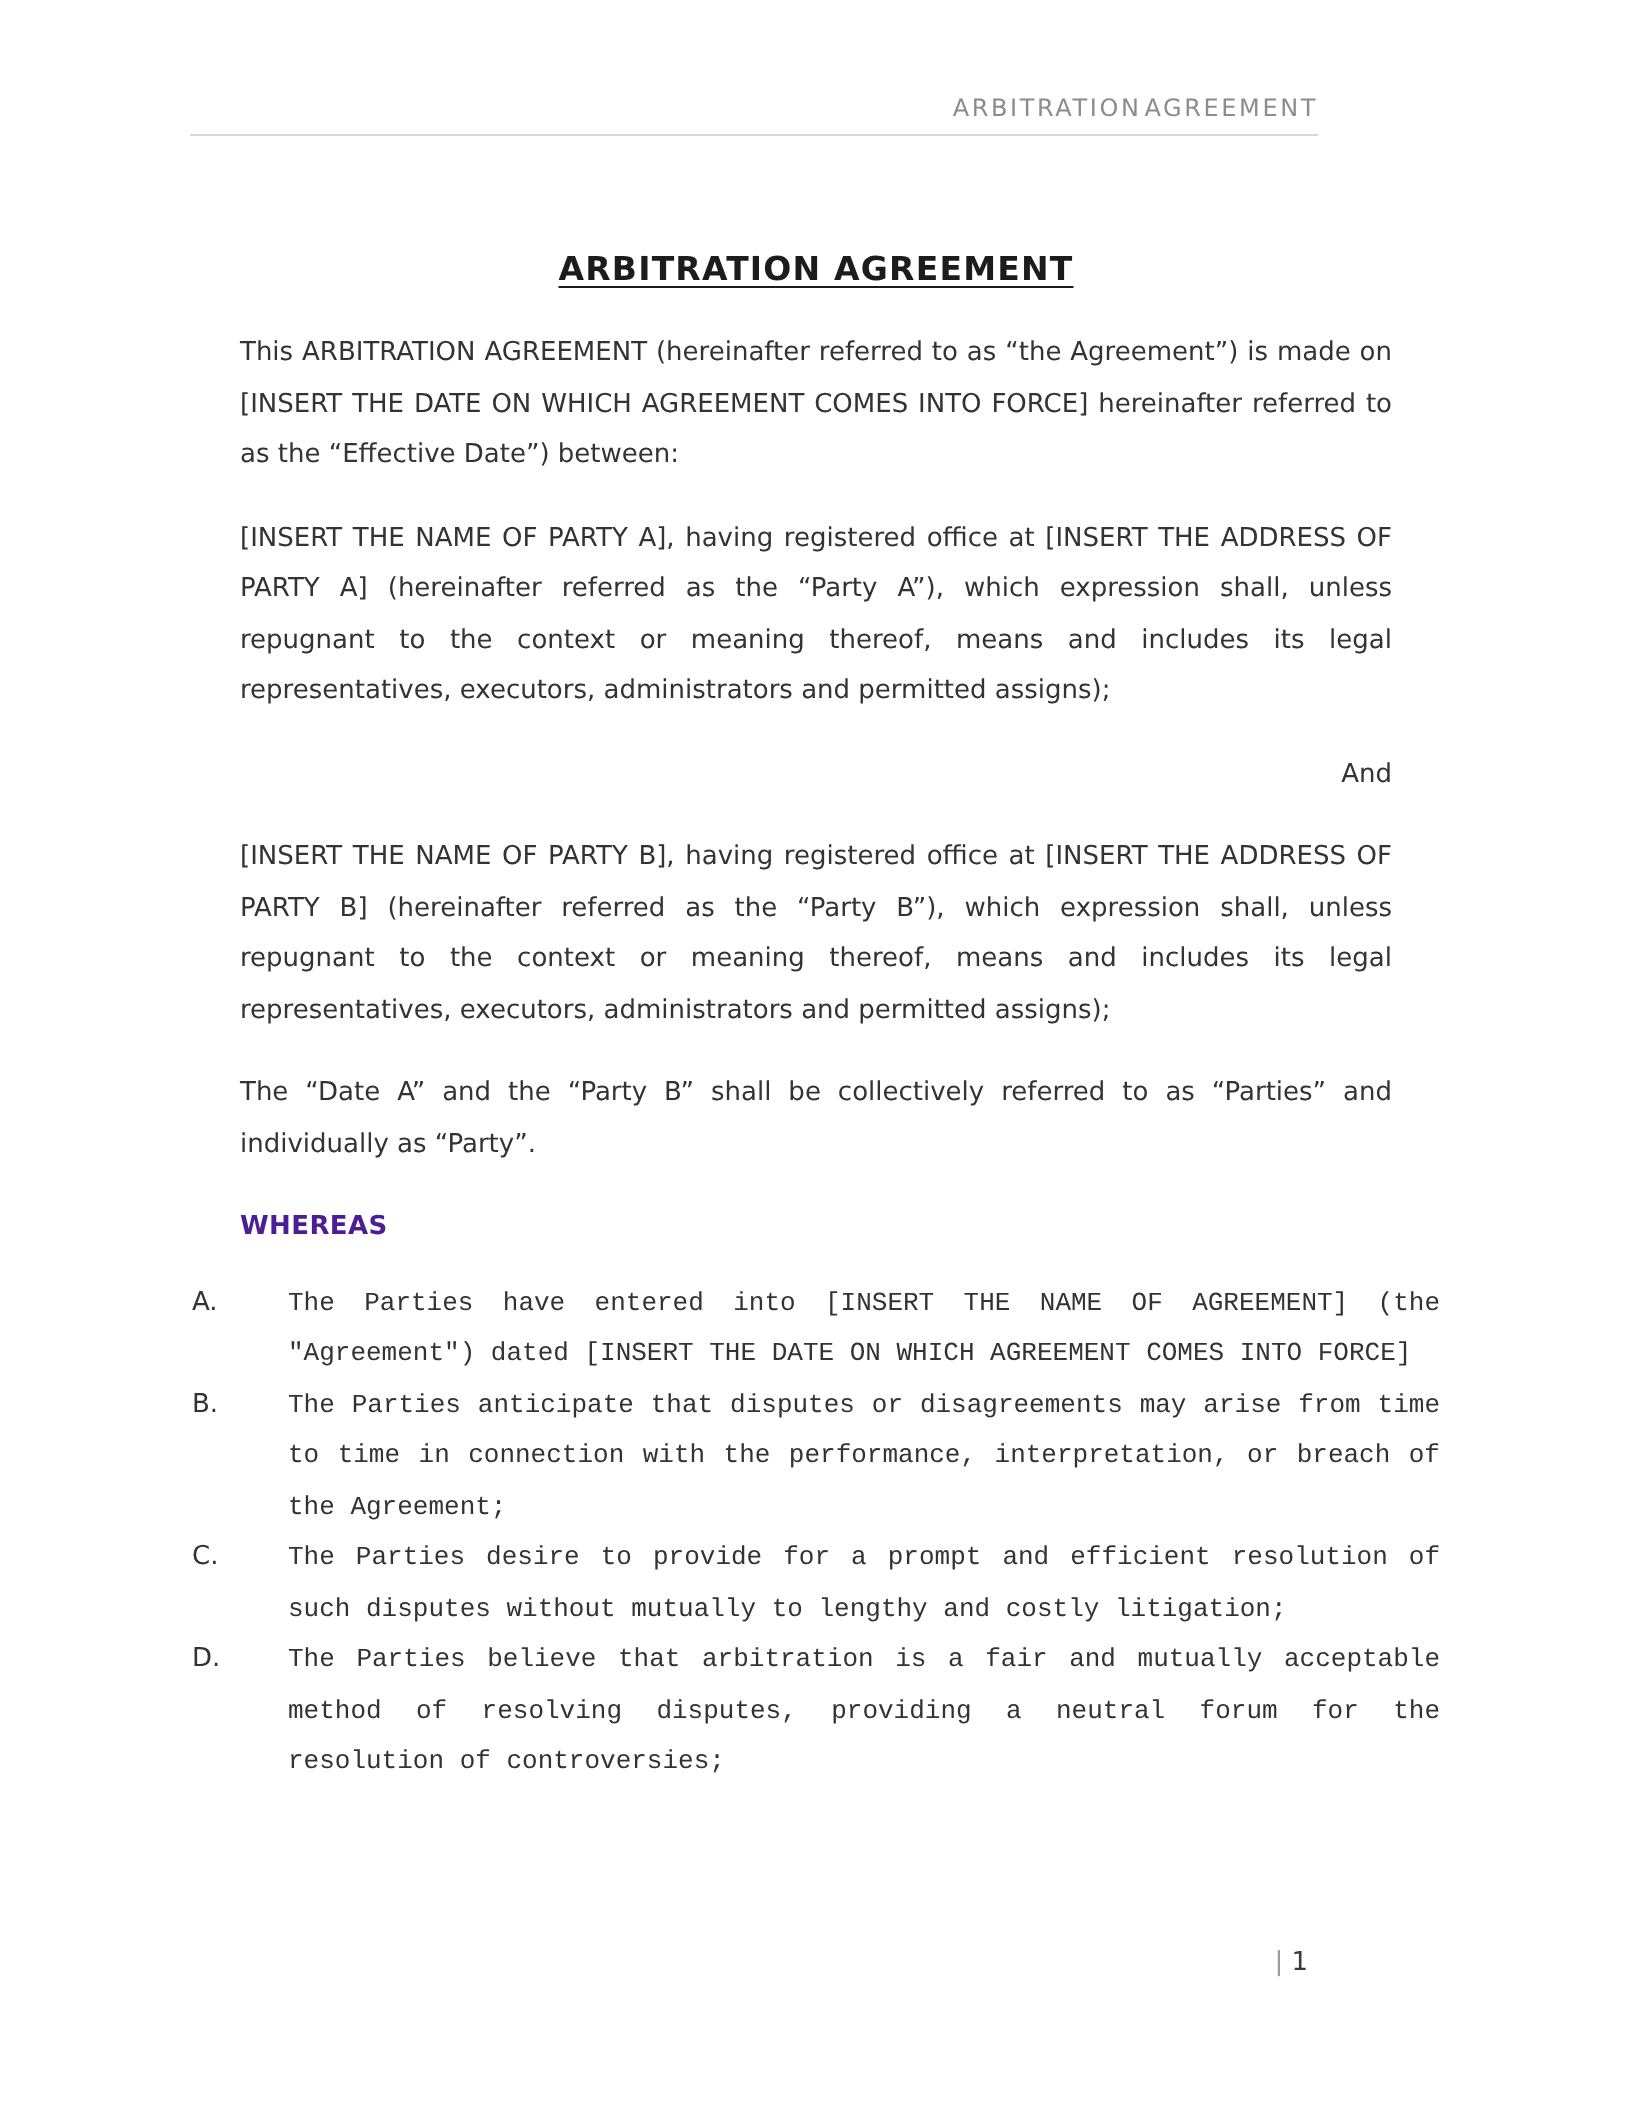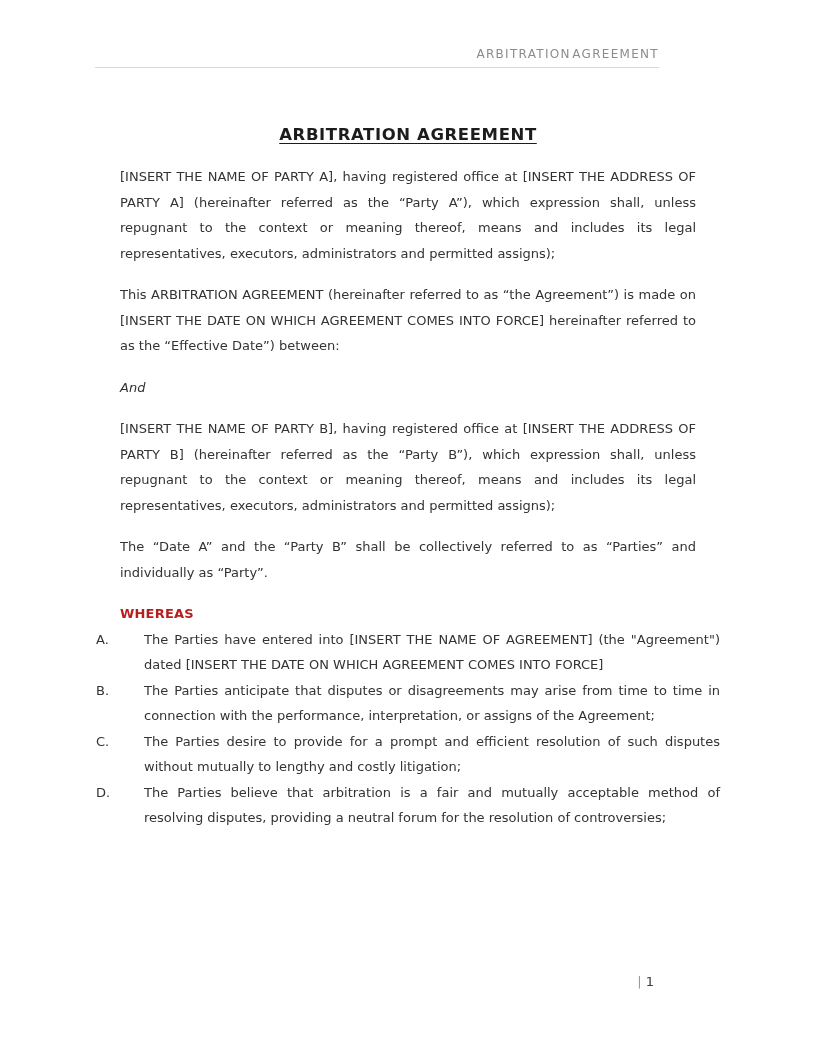--- a/index.html
+++ b/index.html
@@ -50,34 +50,33 @@
     text-decoration: underline;
     text-underline-offset: 3px;
   }
 
   .para {
     margin: 0 24px 16px 24px;
     text-align: justify;
   }
   .conjunction {
     margin: 16px 24px 16px 24px;
-    text-align: left;
-    font-style: italic;
+    text-align: right;
   }
   .whereas {
-    margin: 0 24px 0 24px;
+    margin: 0 24px 12px 24px;
     font-weight: bold;
-    color: #b91c1c;
+    color: #4c1d95;
     letter-spacing: 0.2px;
   }
 
   .recitals { margin: 0; }
   .recital { display: flex; }
   .recital-letter { flex: 0 0 48px; width: 48px; }
-  .recital-text { flex: 1 1 auto; text-align: justify; }
+  .recital-text { flex: 1 1 auto; text-align: justify; font-family: Liberation Mono, monospace; }
 
   
   .footer {
     position: absolute;
     right: 98px;
     top: 972px;
     font-size: 13px;
     line-height: 19px;
     color: #3a3a3a;
     text-align: right;
@@ -90,42 +89,42 @@
 <div class="page">
 
   <div class="header">
     <span>ARBITRATION AGREEMENT</span>
   </div>
 
   <div class="content">
 
     <h1 class="doc-title">ARBITRATION AGREEMENT</h1>
 
+    <p class="para">This ARBITRATION AGREEMENT (hereinafter referred to as “the Agreement”) is made on [INSERT THE DATE ON WHICH AGREEMENT COMES INTO FORCE] hereinafter referred to as the “Effective Date”) between:</p>
+
     <p class="para">[INSERT THE NAME OF PARTY A], having registered office at [INSERT THE ADDRESS OF PARTY A] (hereinafter referred as the “Party A”), which expression shall, unless repugnant to the context or meaning thereof, means and includes its legal representatives, executors, administrators and permitted assigns);</p>
-
-    <p class="para">This ARBITRATION AGREEMENT (hereinafter referred to as “the Agreement”) is made on [INSERT THE DATE ON WHICH AGREEMENT COMES INTO FORCE] hereinafter referred to as the “Effective Date”) between:</p>
 
     <p class="conjunction">And</p>
 
     <p class="para">[INSERT THE NAME OF PARTY B], having registered office at [INSERT THE ADDRESS OF PARTY B] (hereinafter referred as the “Party B”), which expression shall, unless repugnant to the context or meaning thereof, means and includes its legal representatives, executors, administrators and permitted assigns);</p>
 
     <p class="para">The “Date A” and the “Party B” shall be collectively referred to as “Parties” and individually as “Party”.</p>
 
     <p class="whereas">WHEREAS</p>
 
     <div class="recitals">
 
       <div class="recital">
         <span class="recital-letter">A.</span>
         <span class="recital-text">The Parties have entered into [INSERT THE NAME OF AGREEMENT] (the "Agreement") dated [INSERT THE DATE ON WHICH AGREEMENT COMES INTO FORCE]</span>
       </div>
 
       <div class="recital">
         <span class="recital-letter">B.</span>
-        <span class="recital-text">The Parties anticipate that disputes or disagreements may arise from time to time in connection with the performance, interpretation, or assigns of the Agreement;</span>
+        <span class="recital-text">The Parties anticipate that disputes or disagreements may arise from time to time in connection with the performance, interpretation, or breach of the Agreement;</span>
       </div>
 
       <div class="recital">
         <span class="recital-letter">C.</span>
         <span class="recital-text">The Parties desire to provide for a prompt and efficient resolution of such disputes without mutually to lengthy and costly litigation;</span>
       </div>
 
       <div class="recital">
         <span class="recital-letter">D.</span>
         <span class="recital-text">The Parties believe that arbitration is a fair and mutually acceptable method of resolving disputes, providing a neutral forum for the resolution of controversies;</span>

